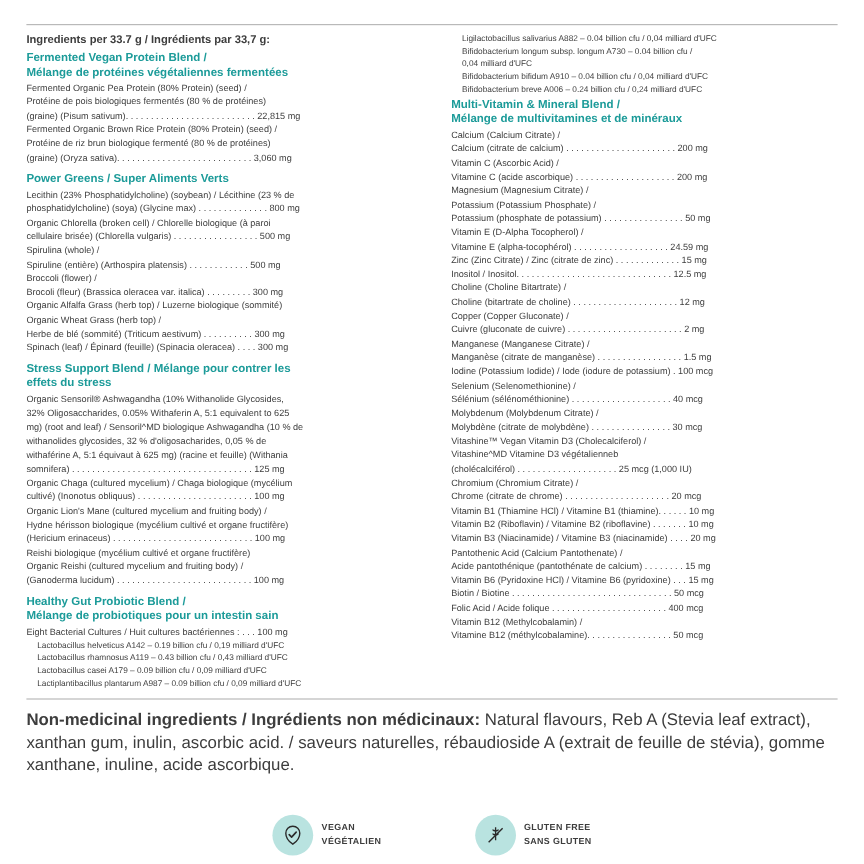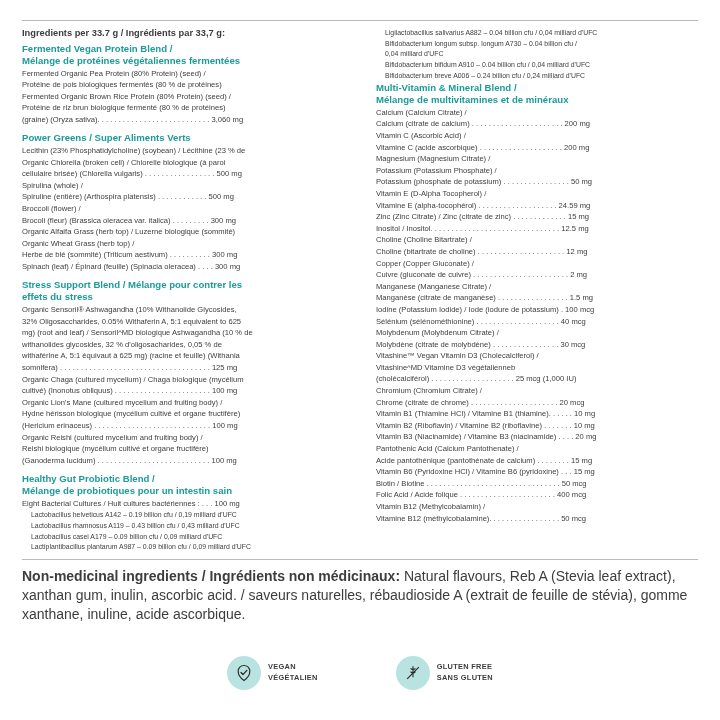--- a/index.html
+++ b/index.html
@@ -83,25 +83,27 @@
   <div class="rule"></div>
 
   <div class="cols">
 
     <div class="col">
       <div class="hdr">Ingredients per 33.7 g / Ingrédients par 33,7 g:</div>
       <div id="left-sections">
           <div class="sect-title first">Fermented Vegan Protein Blend /<br>Mélange de protéines végétaliennes fermentées</div>
           <div class="row">Fermented Organic Pea Protein (80% Protein) (seed) /</div>
           <div class="row">Protéine de pois biologiques fermentés (80 % de protéines)</div>
+          <div class="row">(graine) (Pisum sativum). . . . . . . . . . . . . . . . . . . . . . . . . . 22,815 mg</div>
           <div class="row">Fermented Organic Brown Rice Protein (80% Protein) (seed) /</div>
           <div class="row">Protéine de riz brun biologique fermenté (80 % de protéines)</div>
           <div class="row">(graine) (Oryza sativa). . . . . . . . . . . . . . . . . . . . . . . . . . . 3,060 mg</div>
           <div class="sect-title">Power Greens / Super Aliments Verts</div>
           <div class="row">Lecithin (23% Phosphatidylcholine) (soybean) / Lécithine (23 % de</div>
+          <div class="row">phosphatidylcholine) (soya) (Glycine max) . . . . . . . . . . . . . . 800 mg</div>
           <div class="row">Organic Chlorella (broken cell) / Chlorelle biologique (à paroi</div>
           <div class="row">cellulaire brisée) (Chlorella vulgaris) . . . . . . . . . . . . . . . . . 500 mg</div>
           <div class="row">Spirulina (whole) /</div>
           <div class="row">Spiruline (entière) (Arthospira platensis) . . . . . . . . . . . . 500 mg</div>
           <div class="row">Broccoli (flower) /</div>
           <div class="row">Brocoli (fleur) (Brassica oleracea var. italica) . . . . . . . . . 300 mg</div>
           <div class="row">Organic Alfalfa Grass (herb top) / Luzerne biologique (sommité)</div>
           <div class="row">Organic Wheat Grass (herb top) /</div>
           <div class="row">Herbe de blé (sommité) (Triticum aestivum) . . . . . . . . . . 300 mg</div>
           <div class="row">Spinach (leaf) / Épinard (feuille) (Spinacia oleracea) . . . . 300 mg</div>
@@ -110,22 +112,22 @@
           <div class="row">32% Oligosaccharides, 0.05% Withaferin A, 5:1 equivalent to 625</div>
           <div class="row">mg) (root and leaf) / Sensoril^MD biologique Ashwagandha (10 % de</div>
           <div class="row">withanolides glycosides, 32 % d'oligosacharides, 0,05 % de</div>
           <div class="row">withaférine A, 5:1 équivaut à 625 mg) (racine et feuille) (Withania</div>
           <div class="row">somnifera) . . . . . . . . . . . . . . . . . . . . . . . . . . . . . . . . . . . . 125 mg</div>
           <div class="row">Organic Chaga (cultured mycelium) / Chaga biologique (mycélium</div>
           <div class="row">cultivé) (Inonotus obliquus) . . . . . . . . . . . . . . . . . . . . . . . 100 mg</div>
           <div class="row">Organic Lion's Mane (cultured mycelium and fruiting body) /</div>
           <div class="row">Hydne hérisson biologique (mycélium cultivé et organe fructifère)</div>
           <div class="row">(Hericium erinaceus) . . . . . . . . . . . . . . . . . . . . . . . . . . . . 100 mg</div>
+          <div class="row">Reishi biologique (mycélium cultivé et organe fructifère)</div>
           <div class="row">Organic Reishi (cultured mycelium and fruiting body) /</div>
-          <div class="row">Reishi biologique (mycélium cultivé et organe fructifère)</div>
           <div class="row">(Ganoderma lucidum) . . . . . . . . . . . . . . . . . . . . . . . . . . . 100 mg</div>
           <div class="sect-title">Healthy Gut Probiotic Blend /<br>Mélange de probiotiques pour un intestin sain</div>
           <div class="row">Eight Bacterial Cultures / Huit cultures bactériennes : . . . 100 mg</div>
           <div class="row ind small">Lactobacillus helveticus A142 – 0.19 billion cfu / 0,19 milliard d'UFC</div>
           <div class="row ind small">Lactobacillus rhamnosus A119 – 0.43 billion cfu / 0,43 milliard d'UFC</div>
           <div class="row ind small">Lactobacillus casei A179 – 0.09 billion cfu / 0,09 milliard d'UFC</div>
           <div class="row ind small">Lactiplantibacillus plantarum A987 – 0.09 billion cfu / 0,09 milliard d'UFC</div>
         </div>
     </div>
 
@@ -150,20 +152,21 @@
           <div class="row">Vitamine E (alpha-tocophérol) . . . . . . . . . . . . . . . . . . . 24.59 mg</div>
           <div class="row">Zinc (Zinc Citrate) / Zinc (citrate de zinc) . . . . . . . . . . . . . 15 mg</div>
           <div class="row">Inositol / Inositol. . . . . . . . . . . . . . . . . . . . . . . . . . . . . . . 12.5 mg</div>
           <div class="row">Choline (Choline Bitartrate) /</div>
           <div class="row">Choline (bitartrate de choline) . . . . . . . . . . . . . . . . . . . . . 12 mg</div>
           <div class="row">Copper (Copper Gluconate) /</div>
           <div class="row">Cuivre (gluconate de cuivre) . . . . . . . . . . . . . . . . . . . . . . . 2 mg</div>
           <div class="row">Manganese (Manganese Citrate) /</div>
           <div class="row">Manganèse (citrate de manganèse) . . . . . . . . . . . . . . . . . 1.5 mg</div>
           <div class="row">Iodine (Potassium Iodide) / Iode (iodure de potassium) . 100 mcg</div>
+          <div class="row">Selenium (Selenomethionine) /</div>
           <div class="row">Sélénium (sélénométhionine) . . . . . . . . . . . . . . . . . . . . 40 mcg</div>
           <div class="row">Molybdenum (Molybdenum Citrate) /</div>
           <div class="row">Molybdène (citrate de molybdène) . . . . . . . . . . . . . . . . 30 mcg</div>
           <div class="row">Vitashine™ Vegan Vitamin D3 (Cholecalciferol) /</div>
           <div class="row">Vitashine^MD Vitamine D3 végétalienneb</div>
           <div class="row">(cholécalciférol) . . . . . . . . . . . . . . . . . . . . 25 mcg (1,000 IU)</div>
           <div class="row">Chromium (Chromium Citrate) /</div>
           <div class="row">Chrome (citrate de chrome) . . . . . . . . . . . . . . . . . . . . . 20 mcg</div>
           <div class="row">Vitamin B1 (Thiamine HCl) / Vitamine B1 (thiamine). . . . . . 10 mg</div>
           <div class="row">Vitamin B2 (Riboflavin) / Vitamine B2 (riboflavine) . . . . . . . 10 mg</div>

